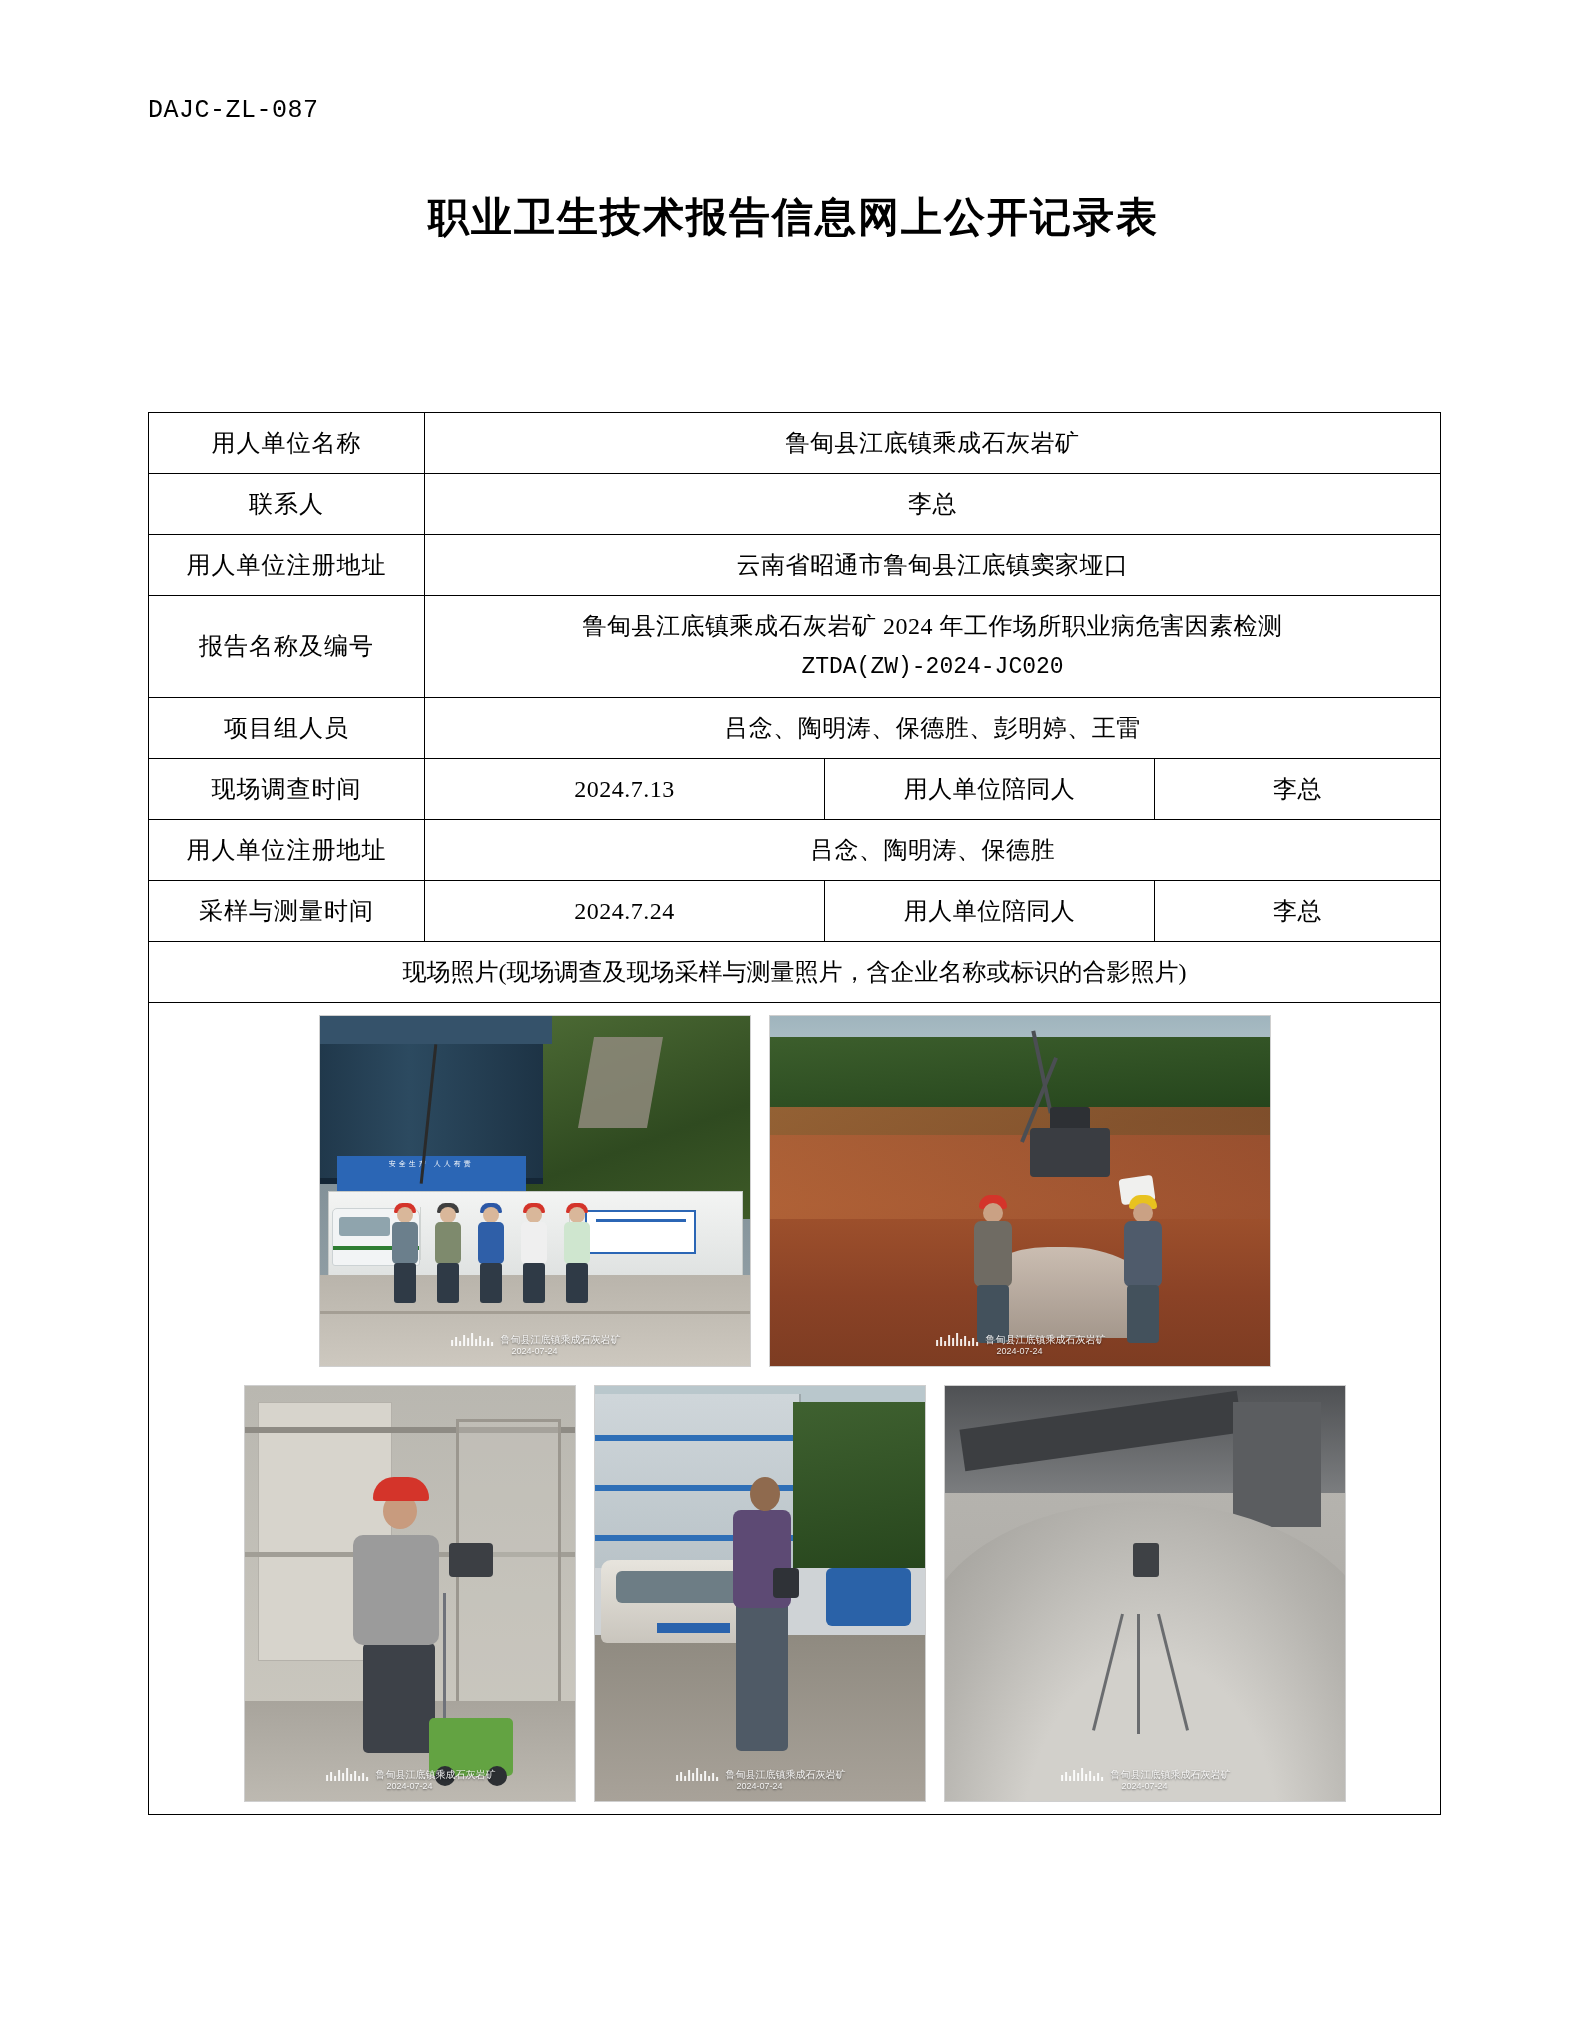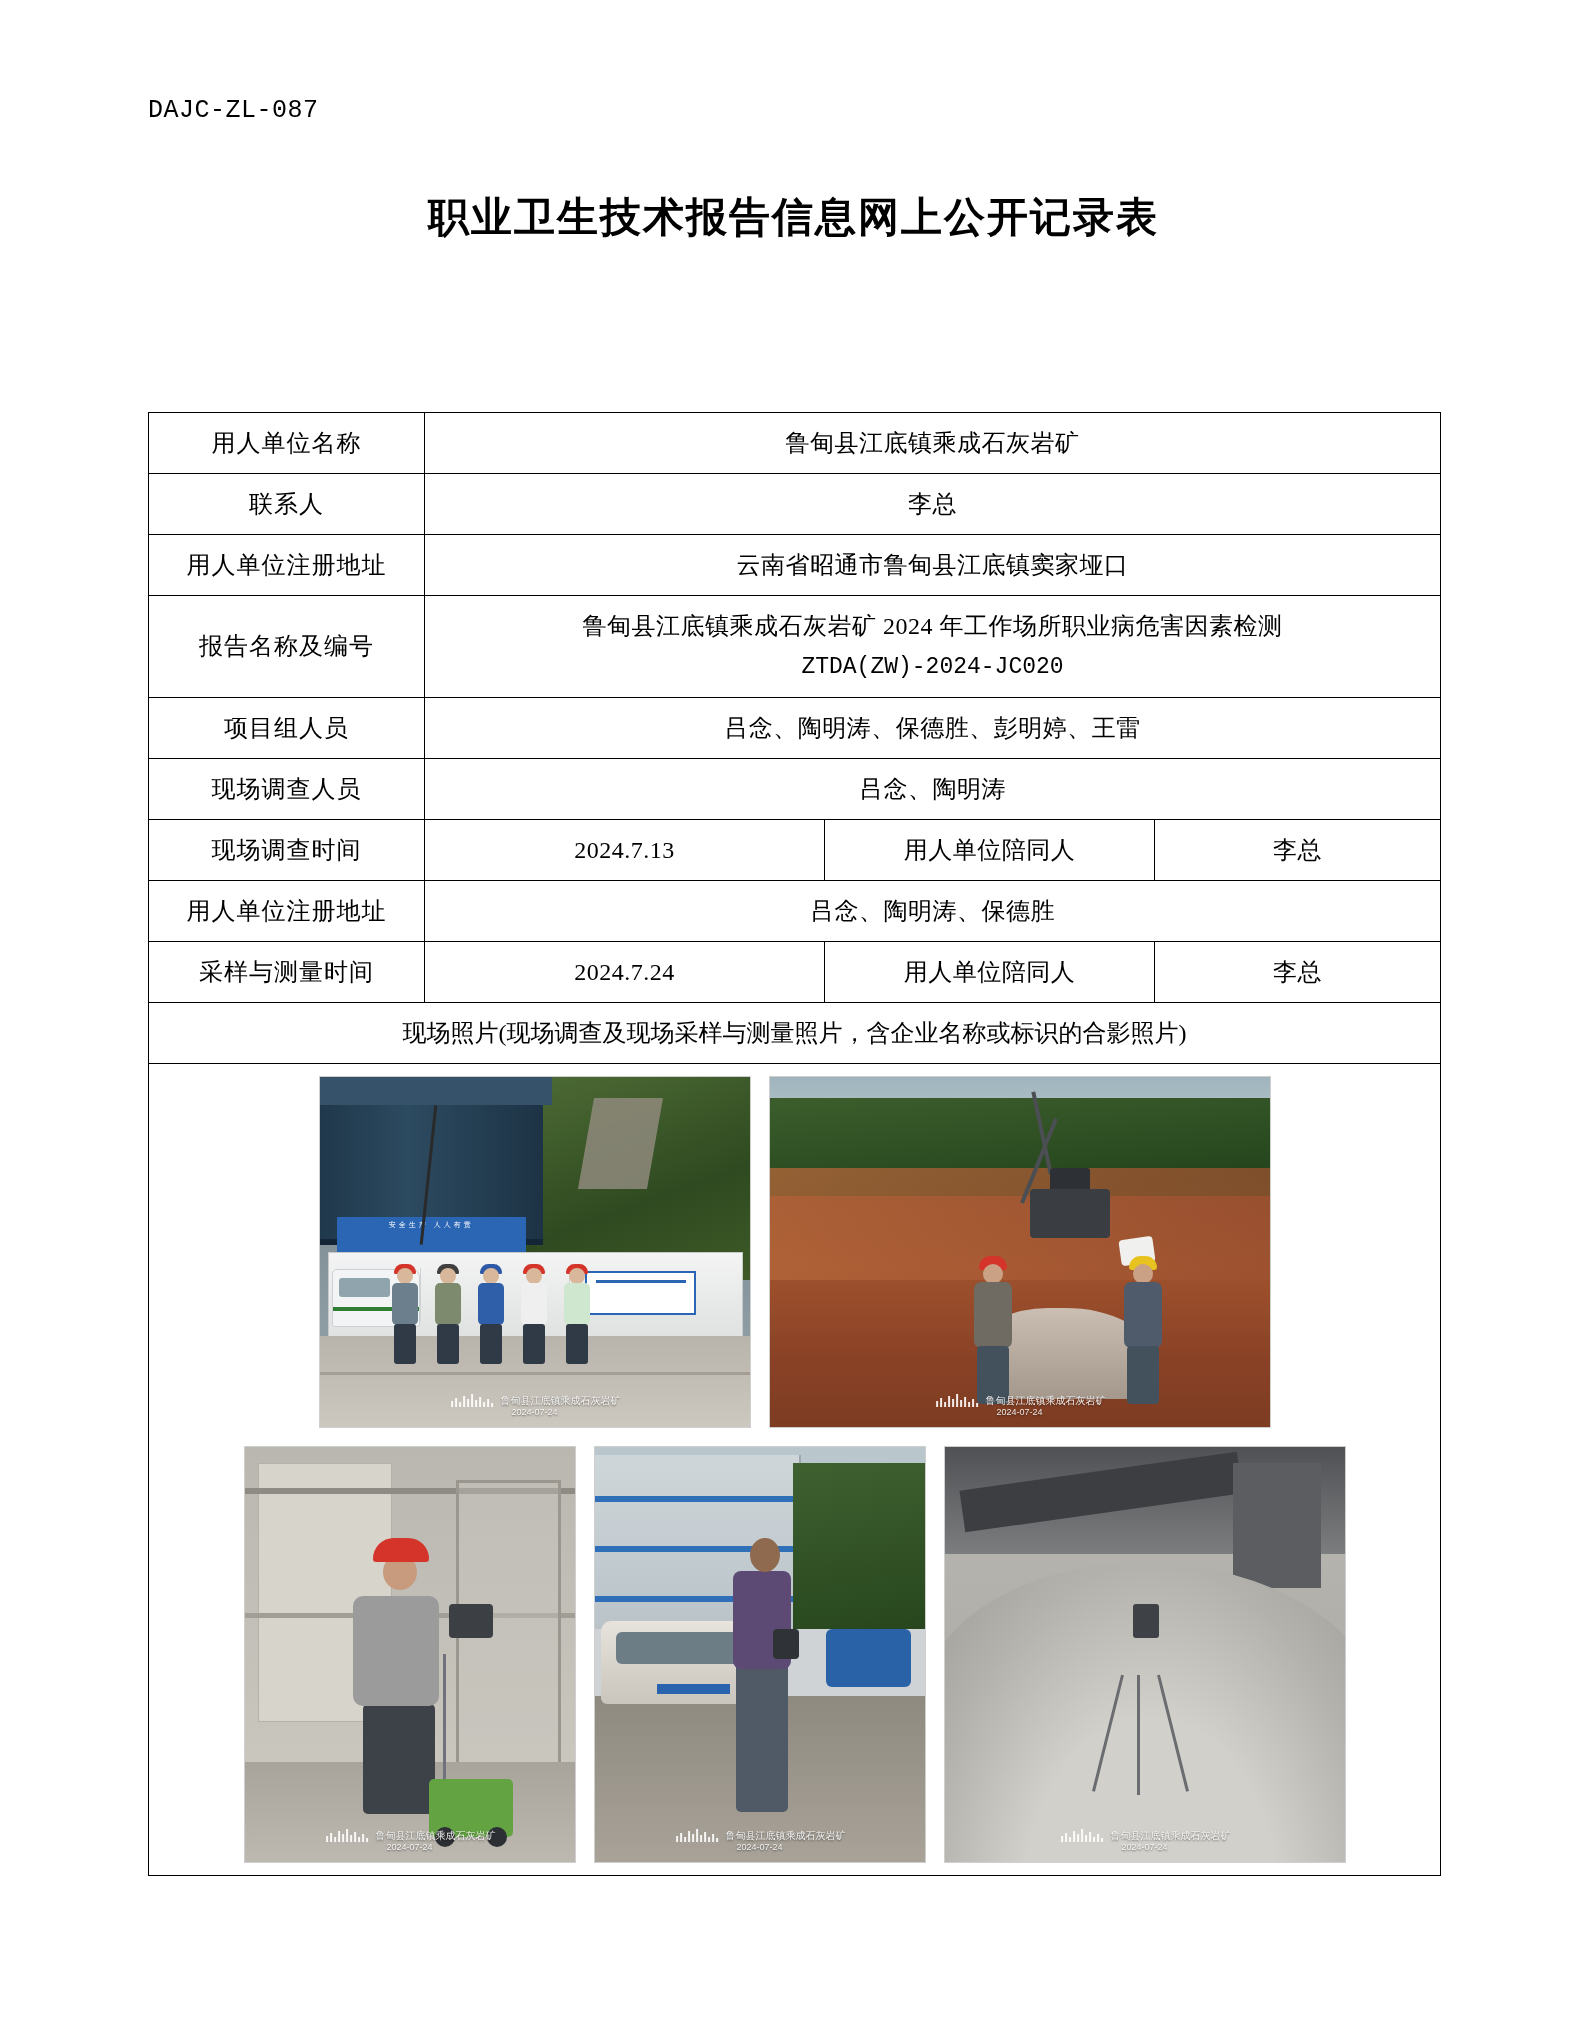--- a/index.html
+++ b/index.html
@@ -324,24 +324,20 @@
         <td class="value" colspan="3">
           <span class="report-line1">鲁甸县江底镇乘成石灰岩矿 2024 年工作场所职业病危害因素检测</span>
           <span class="report-line2">ZTDA(ZW)-2024-JC020</span>
         </td>
       </tr>
       <tr>
         <td class="label">项目组人员</td>
         <td class="value" colspan="3">吕念、陶明涛、保德胜、彭明婷、王雷</td>
       </tr>
       <tr>
-        <td class="label">现场调查人员</td>
-        <td class="value" colspan="3">吕念、陶明涛</td>
-      </tr>
-      <tr>
         <td class="label">现场调查时间</td>
         <td class="value">2024.7.13</td>
         <td class="value">用人单位陪同人</td>
         <td class="value">李总</td>
       </tr>
       <tr>
         <td class="label">用人单位注册地址</td>
         <td class="value" colspan="3">吕念、陶明涛、保德胜</td>
       </tr>
       <tr>

